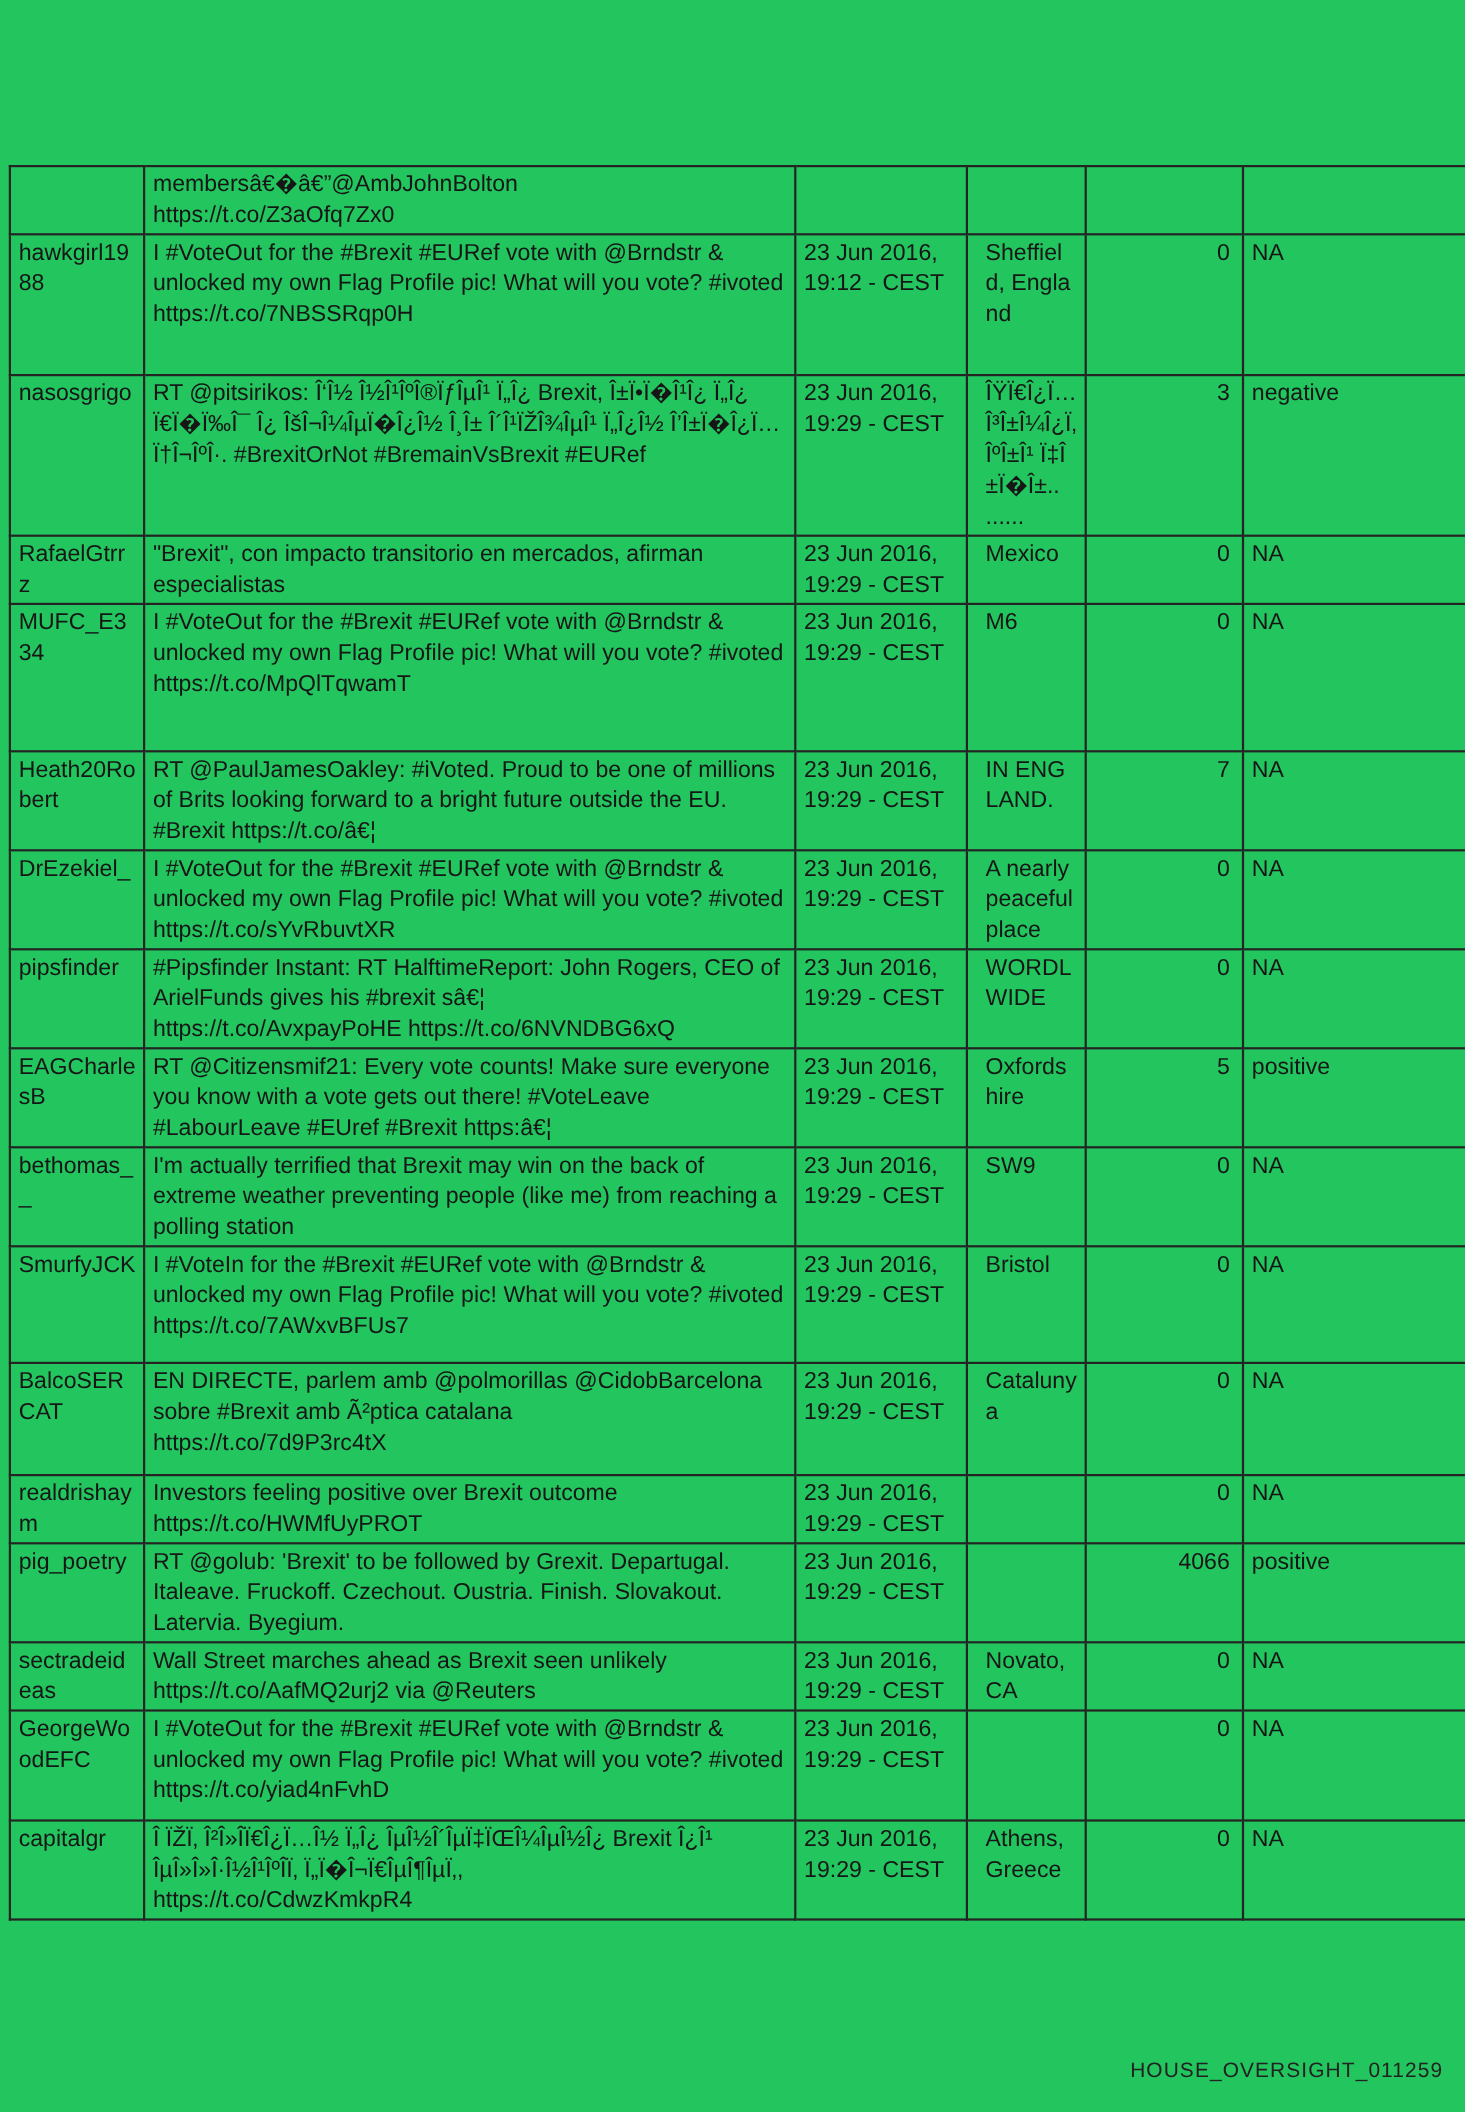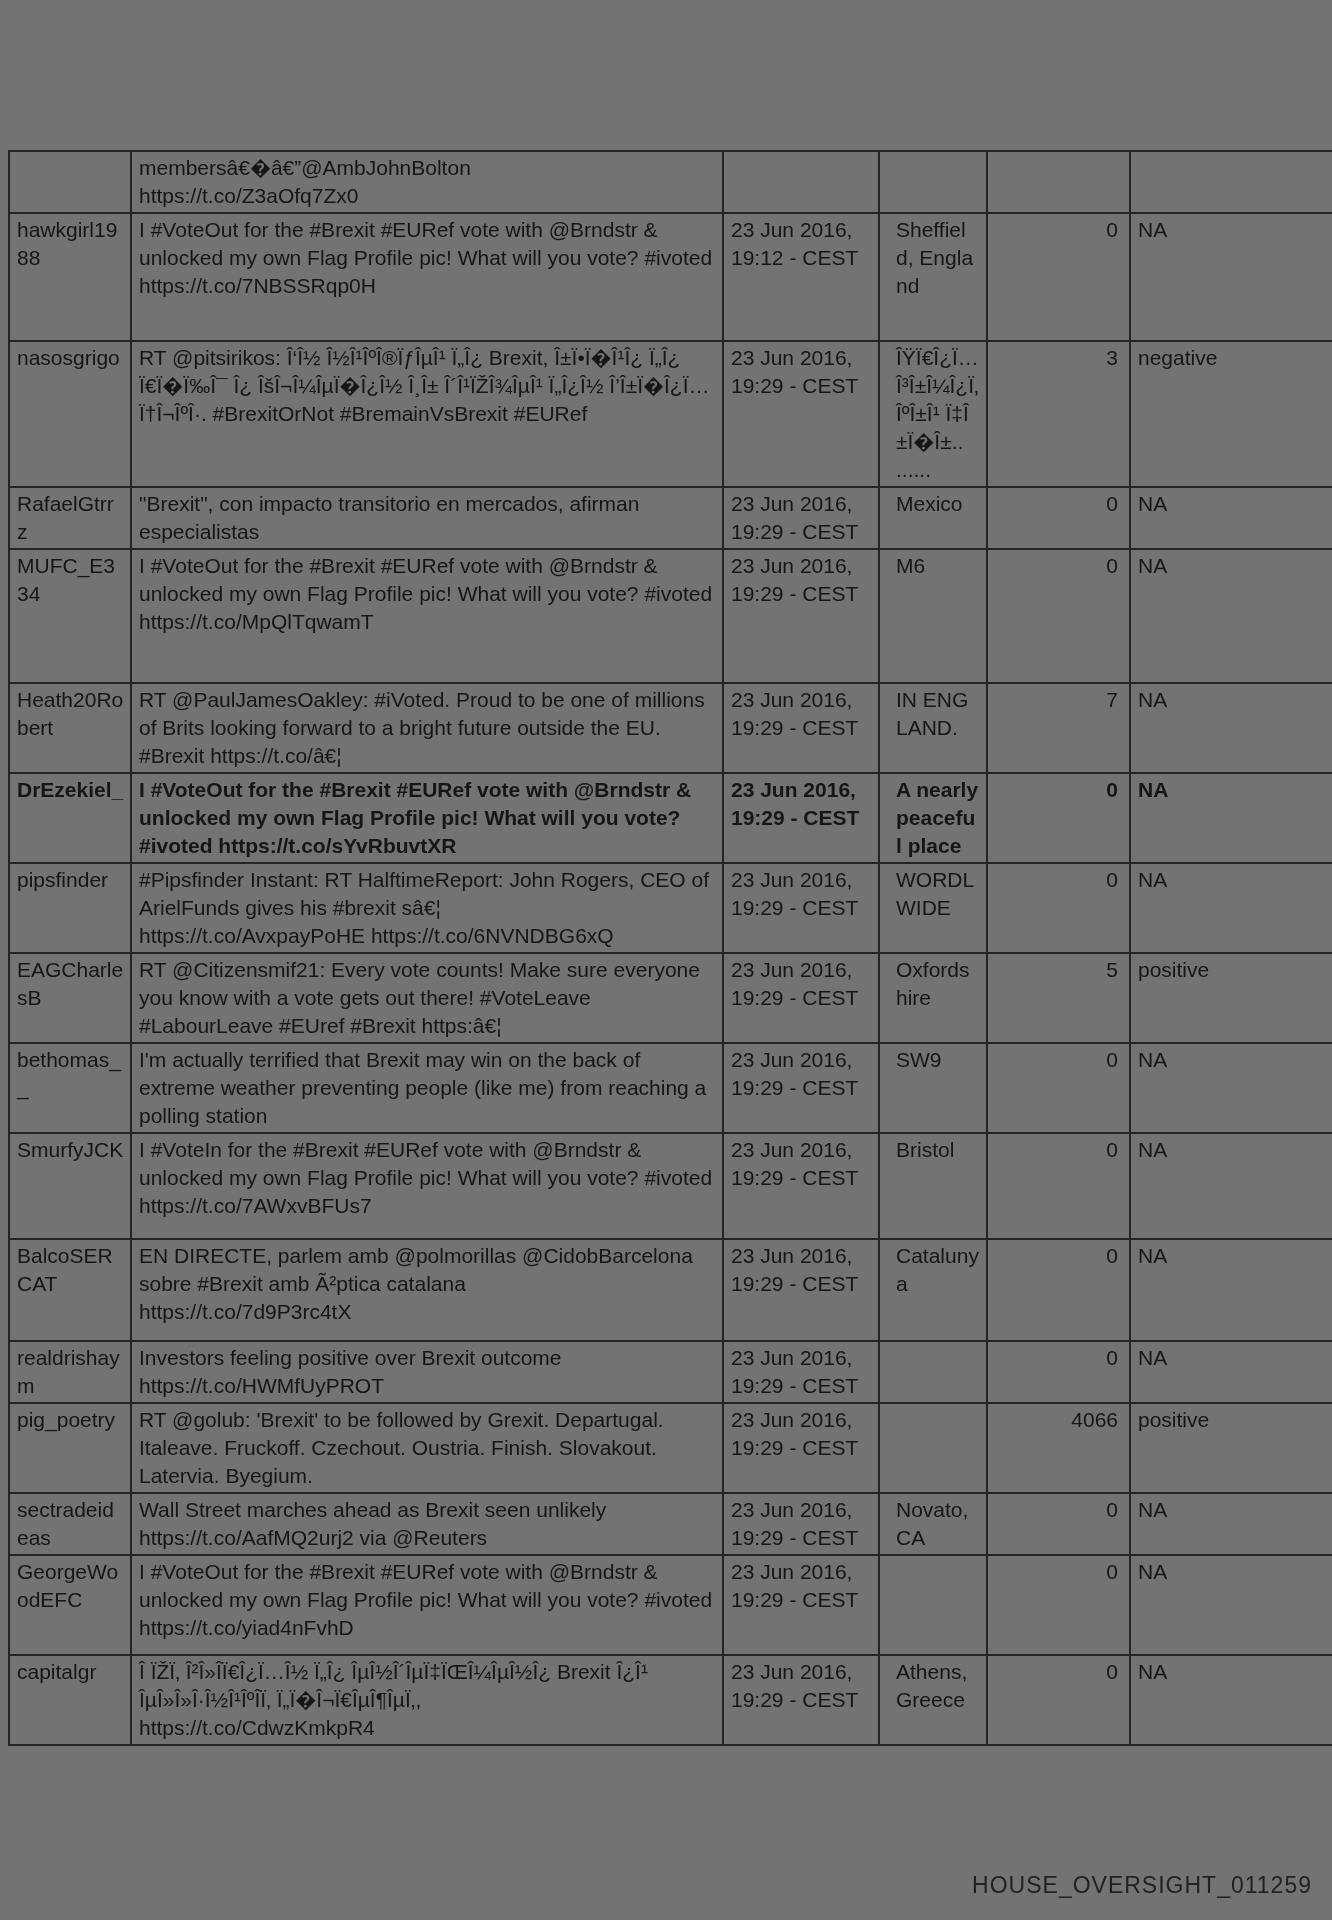--- a/index.html
+++ b/index.html
@@ -11,21 +11,21 @@
     width: 1332px;
     height: 1920px;
     position: relative;
     font-family: "Liberation Sans", sans-serif;
     color: #161616;
     overflow: hidden;
   }
   .page {
     position: absolute;
     inset: 0;
-    background: #737373;
+    background: #22c55e;
   }
   table.tweet-table {
     position: absolute;
     left: 8px;
     top: 150px;
     width: 1324px;
     table-layout: fixed;
     border-collapse: collapse;
   }
   td {
@@ -42,37 +42,37 @@
   td.c-loc  { word-break: break-all; padding-left: 16px; }
   td.c-count { text-align: right; padding-right: 11px; }
   td.c-sent { border-right: none; border-radius: 22px; }
 
   tr.r0  { height: 58px; }
   tr.r1  { height: 128px; margin-left: 28px; }
   tr.r2  { height: 132px; }
   tr.r3  { height: 60px; }
   tr.r4  { height: 134px; }
   tr.r5  { height: 80px; }
-  tr.r6  { height: 80px; font-weight: bold; }
+  tr.r6  { height: 80px; }
   tr.r7  { height: 80px; }
   tr.r8  { height: 82px; }
   tr.r9  { height: 82px; }
   tr.r10 { height: 106px; }
   tr.r11 { height: 102px; }
   tr.r12 { height: 56px; }
   tr.r13 { height: 84px; }
   tr.r14 { height: 56px; }
   tr.r15 { height: 100px; }
   tr.r16 { height: 86px; }
 
   .footer-label {
     position: absolute;
     top: 1872px;
     right: 20px;
-    font-size: 23px;
+    font-size: 19px;
     letter-spacing: 1px;
     color: #222222;
     font-family: "Liberation Sans", sans-serif;
   }
 </style>
 </head>
 <body>
 
 <div class="page">
 

